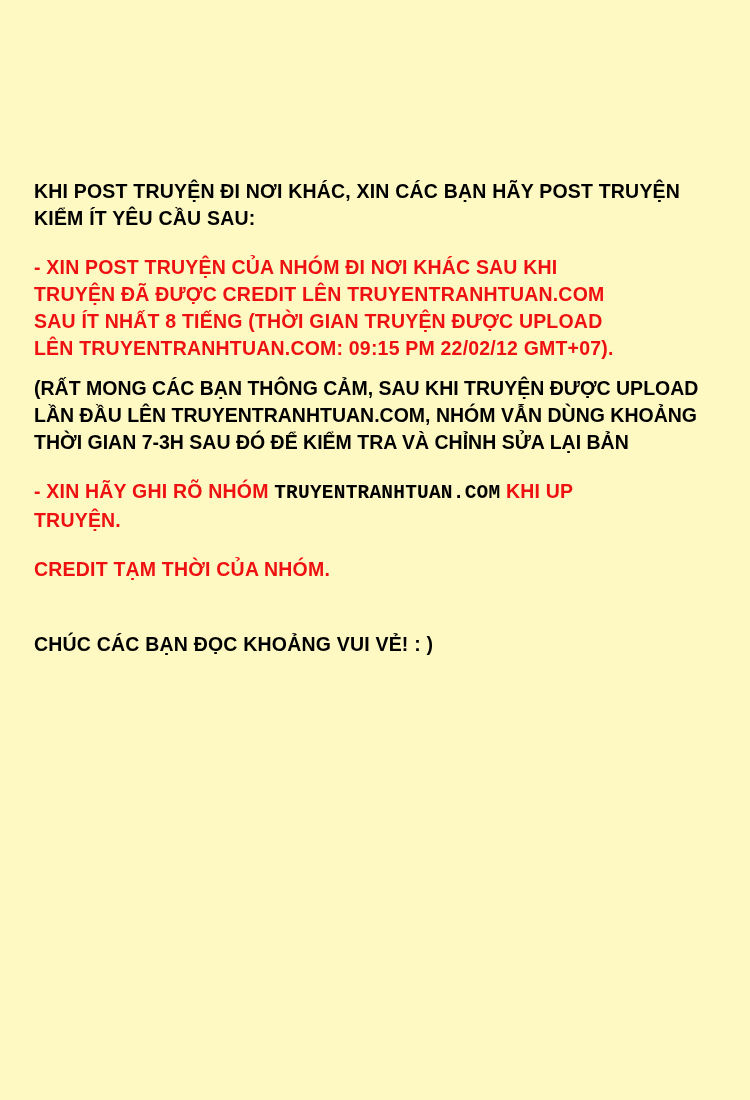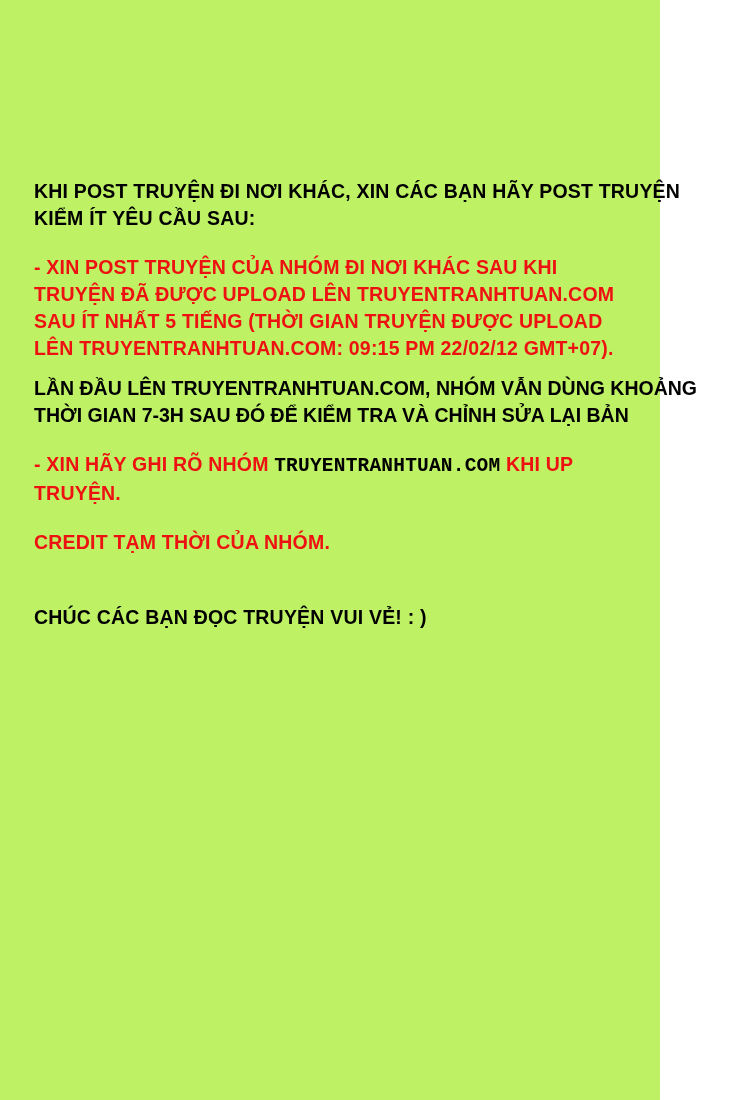--- a/index.html
+++ b/index.html
@@ -8,23 +8,23 @@
     background: #ffffff;
   }
   body {
     width: 750px;
     height: 1100px;
     overflow: hidden;
     font-family: "Liberation Sans", sans-serif;
   }
   .page {
     position: relative;
-    width: 660px;
+    width: 750px;
     height: 1100px;
-    background: #bef264;
+    background: #fef9c3;
     box-sizing: border-box;
   }
   .notice {
     position: absolute;
     left: 34px;
     top: 178px;
     width: 690px;
   }
   .block {
     margin: 0 0 22px 0;
@@ -61,40 +61,41 @@
 
   <div class="notice">
 
     <div class="block">
       <div class="line black">KHI POST TRUYỆN ĐI NƠI KHÁC, XIN CÁC BẠN HÃY POST TRUYỆN</div>
       <div class="line black">KIỂM ÍT YÊU CẦU SAU:</div>
     </div>
 
     <div class="block tight">
       <div class="line red">- XIN POST TRUYỆN CỦA NHÓM ĐI NƠI KHÁC SAU KHI</div>
-      <div class="line red">TRUYỆN ĐÃ ĐƯỢC UPLOAD LÊN TRUYENTRANHTUAN.COM</div>
-      <div class="line red">SAU ÍT NHẤT 5 TIẾNG (THỜI GIAN TRUYỆN ĐƯỢC UPLOAD</div>
+      <div class="line red">TRUYỆN ĐÃ ĐƯỢC CREDIT LÊN TRUYENTRANHTUAN.COM</div>
+      <div class="line red">SAU ÍT NHẤT 8 TIẾNG (THỜI GIAN TRUYỆN ĐƯỢC UPLOAD</div>
       <div class="line red">LÊN TRUYENTRANHTUAN.COM: 09:15 PM 22/02/12 GMT+07).</div>
     </div>
 
     <div class="block para-normal">
+      <div class="line black">(RẤT MONG CÁC BẠN THÔNG CẢM, SAU KHI TRUYỆN ĐƯỢC UPLOAD</div>
       <div class="line black">LẦN ĐẦU LÊN TRUYENTRANHTUAN.COM, NHÓM VẪN DÙNG KHOẢNG</div>
       <div class="line black">THỜI GIAN 7-3H SAU ĐÓ ĐỂ KIỂM TRA VÀ CHỈNH SỬA LẠI BẢN</div>
     </div>
 
     <div class="block mixed">
       <div class="line"><span class="red">- XIN HÃY GHI RÕ NHÓM </span><span class="black">TRUYENTRANHTUAN.COM</span><span class="red"> KHI UP</span></div>
       <div class="line red">TRUYỆN.</div>
     </div>
 
     <div class="block">
       <div class="line red">CREDIT TẠM THỜI CỦA NHÓM.</div>
     </div>
 
     <div class="spacer-md"></div>
 
     <div class="block">
-      <div class="line black">CHÚC CÁC BẠN ĐỌC TRUYỆN VUI VẺ! : )</div>
+      <div class="line black">CHÚC CÁC BẠN ĐỌC KHOẢNG VUI VẺ! : )</div>
     </div>
 
   </div>
 
 </div>
 
 </body></html>

